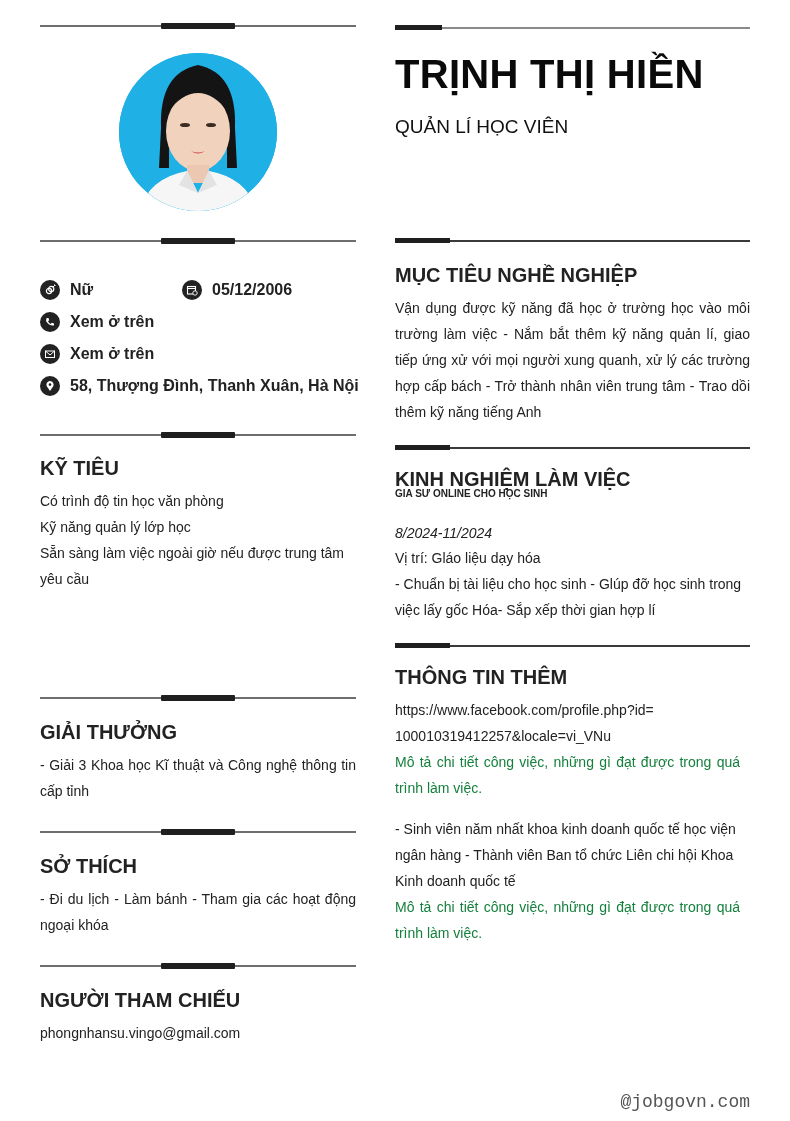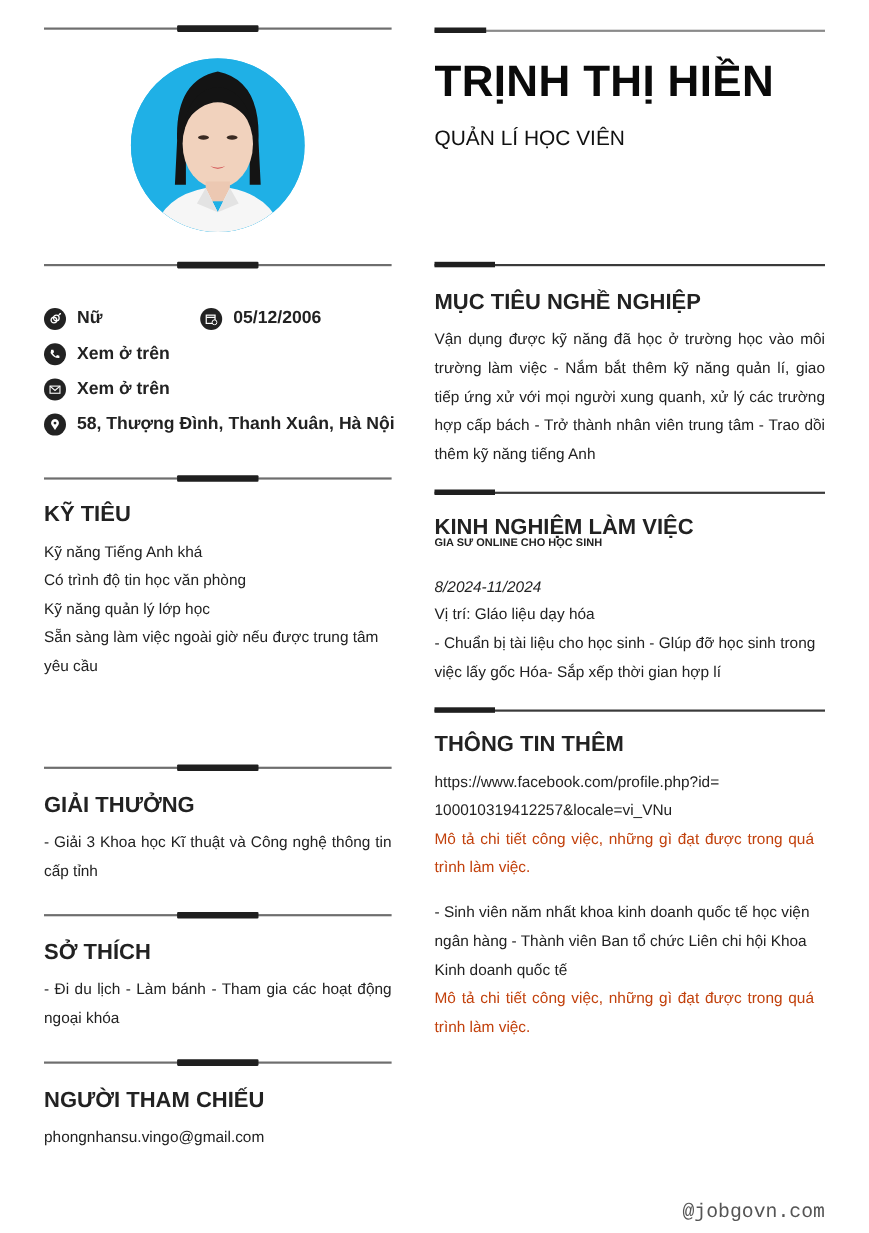--- a/index.html
+++ b/index.html
@@ -26,21 +26,21 @@
     .name { position: absolute; left: 0; top: 52px; font-size: 40px; font-weight: bold; color: #0a0a0a; letter-spacing: 0.3px; white-space: nowrap; }
     .job { position: absolute; left: 0; top: 116px; font-size: 19px; color: #111111; white-space: nowrap; }
 
     .info-row { position: absolute; left: 0; height: 22px; display: flex; align-items: center; font-size: 16px; color: #222; white-space: nowrap; font-weight: bold; }
     .info-row .ic { width: 20px; height: 20px; border-radius: 50%; background: #222; margin-right: 10px; display: flex; align-items: center; justify-content: center; flex-shrink: 0; }
     .info-row .ic svg { width: 12px; height: 12px; }
 
     .sec-title { position: absolute; left: 0; font-size: 20px; font-weight: bold; color: #222222; white-space: nowrap; }
     .txt { position: absolute; left: 0; font-size: 14px; line-height: 26px; color: #222; }
     .txt.just { text-align: justify; }
-    .muted { color: #c2410c; }
+    .muted { color: #15803d; }
 
     .watermark { position: absolute; right: 40px; top: 1092px; font-family: Liberation Mono, monospace; font-size: 18px; color: #555; }
   </style>
 </head>
 <body>
 
 <div class="left">
   <div class="ldiv" style="top:22px">
       <div class="line"></div>
       <div class="bar"></div>
@@ -113,21 +113,20 @@
     <span>58, Thượng Đình, Thanh Xuân, Hà Nội</span>
   </div>
 
   <div class="ldiv" style="top:431px">
       <div class="line"></div>
       <div class="bar"></div>
     </div>
 
   <div class="sec-title" style="top:457px">KỸ TIÊU</div>
   <div class="txt" style="top:488px; width:316px">
-    <div>Kỹ năng  Tiếng Anh khá</div>
     <div>Có trình độ tin học văn phòng</div>
     <div>Kỹ năng quản lý lớp học</div>
     <div>Sẵn sàng làm việc ngoài giờ nếu được trung tâm yêu cầu</div>
   </div>
 
   <div class="ldiv" style="top:694px">
       <div class="line"></div>
       <div class="bar"></div>
     </div>
 

